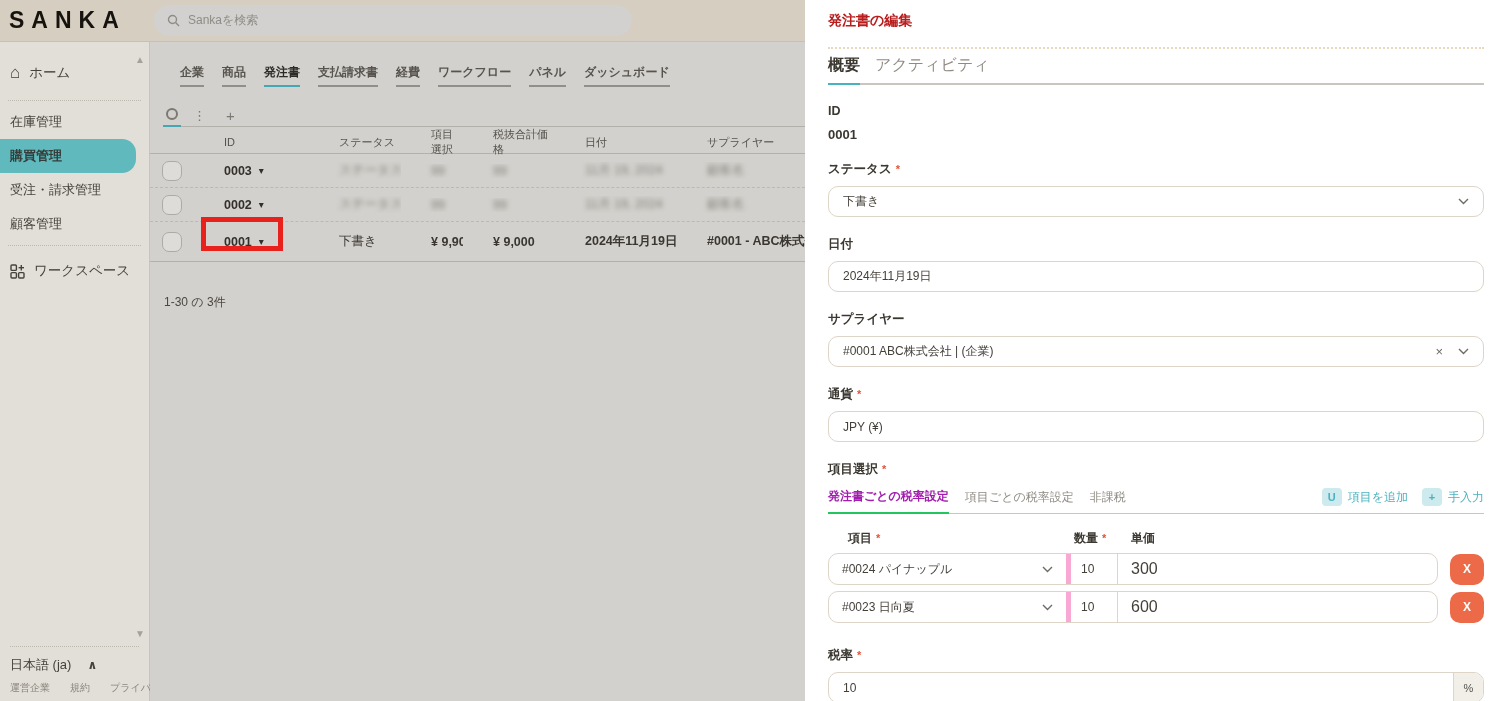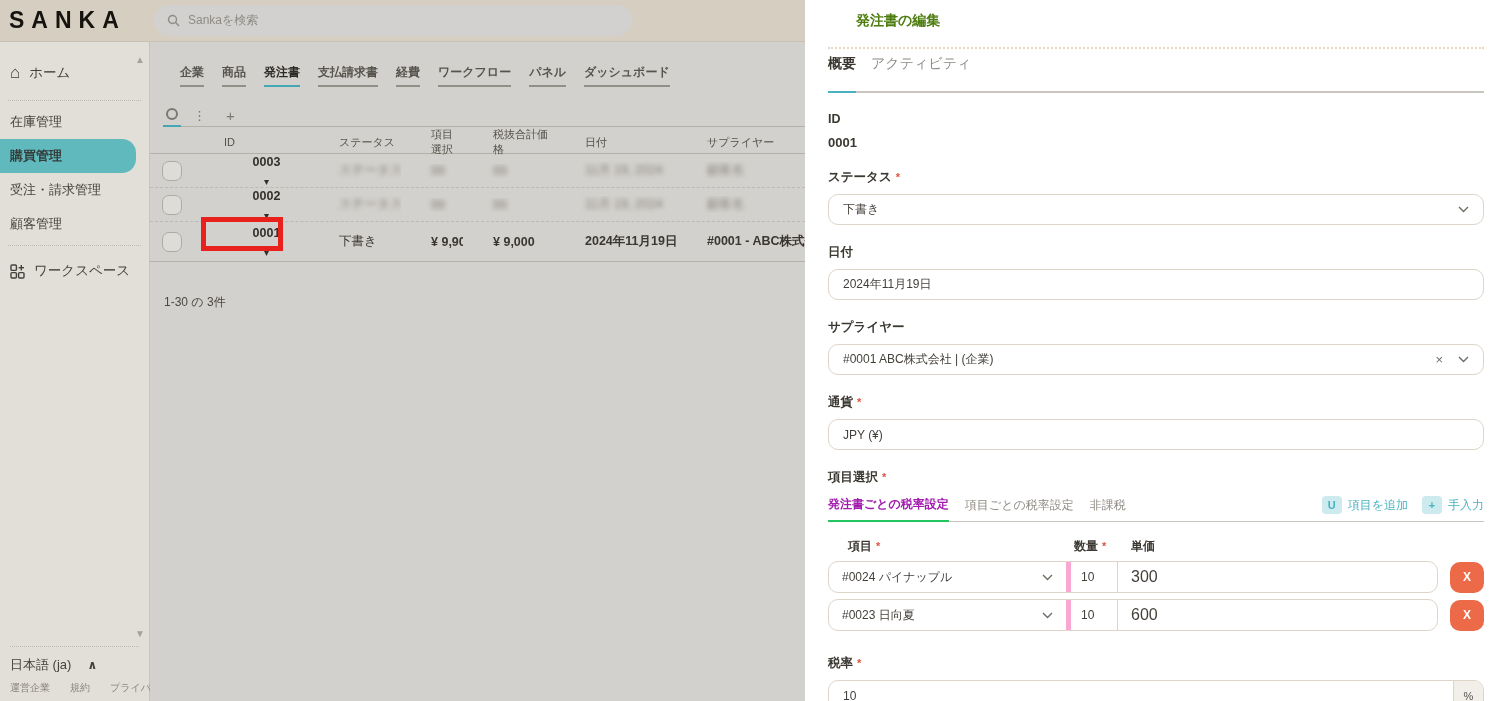--- a/index.html
+++ b/index.html
@@ -49,39 +49,39 @@
   .kebab { color:#7c7972; font-size:13px; letter-spacing:0; }
   .plus { color:#7c7972; font-size:15px; margin-left:8px; }
   .toolbar-spacer { flex:1; height:22px; }
 
   .grid-row { display:grid; grid-template-columns:44px 115px 92px 62px 92px 122px 1fr; align-items:center; }
   .thead { height:27px; border-bottom:1px solid #b4b1ab; font-size:11px; color:#55524c; }
   .thead > div { padding-left:30px; }
   .thead > div:first-child { padding-left:12px; }
   .trow { height:34px; border-bottom:1px dashed #bcb9b3; font-size:12.5px; color:#3c3935; }
   .trow.last { height:40px; border-bottom:1px solid #b4b1ab; }
-  .trow > div { padding-left:30px; overflow:hidden; white-space:nowrap;flex-direction:column; }
+  .trow > div { padding-left:30px; overflow:hidden; white-space:nowrap; }
   .trow > div:first-child { padding-left:12px; }
   .cb { width:20px; height:20px; border:1.5px solid #aeaba5; border-radius:7px; background:#dedcd8; }
   .idcell { display:flex; align-items:center; gap:7px; font-weight:700; color:#33302c; }
   .idcaret { font-size:10px; color:#33302c; }
   .blurred { filter:blur(2.5px); color:#84817b; }
   .bold-amt { font-weight:700; color:#3a3732; }
   .pagination { margin:32px 0 0 14px; font-size:12px; color:#4b4843; }
 
   .highlight-box { position:absolute; left:201px; top:217px; width:82px; height:34px;
     border:5px solid #e9211c; z-index:5; }
 
   
   .drawer { position:absolute; left:805px; top:0; width:695px; height:701px; background:#ffffff;
     z-index:10; padding:12px 16px 0 23px; }
-  .drawer-title { font-size:14px; font-weight:700; color:#4d7c0f;margin-left:28px; }
+  .drawer-title { font-size:14px; font-weight:700; color:#b91c1c; }
   .drawer-dotted { border-top:2px dotted #ead9bf; margin-top:17px; }
   .dtabs { display:flex; gap:15px; margin-top:6px; border-bottom:2px solid #c9c6c1; }
-  .dtab { font-size:14px; padding-bottom:18px; color:#8f8b84; margin-bottom:-2px; }
+  .dtab { font-size:16px; padding-bottom:7px; color:#8f8b84; margin-bottom:-2px; }
   .dtab.active { color:#3b3731; font-weight:700; border-bottom:2px solid #49b2bf; }
 
   .flabel { margin-top:19px; font-size:12.5px; font-weight:700; color:#3b3731; }
   .fvalue { margin-top:9px; font-size:13px; font-weight:700; color:#3b3731; }
   .req { color:#e0533c; margin-left:4px; font-size:11px; }
   .control { margin-top:8px; height:31px; border:1px solid #ddd5c8; border-radius:10px;
     display:flex; align-items:center; padding:0 14px; font-size:12px; color:#433f39;
     background:#fff; justify-content:space-between; }
   .control .val { white-space:nowrap; overflow:hidden; }
   .icons-right { display:flex; align-items:center; gap:15px; color:#6e6a64; }

